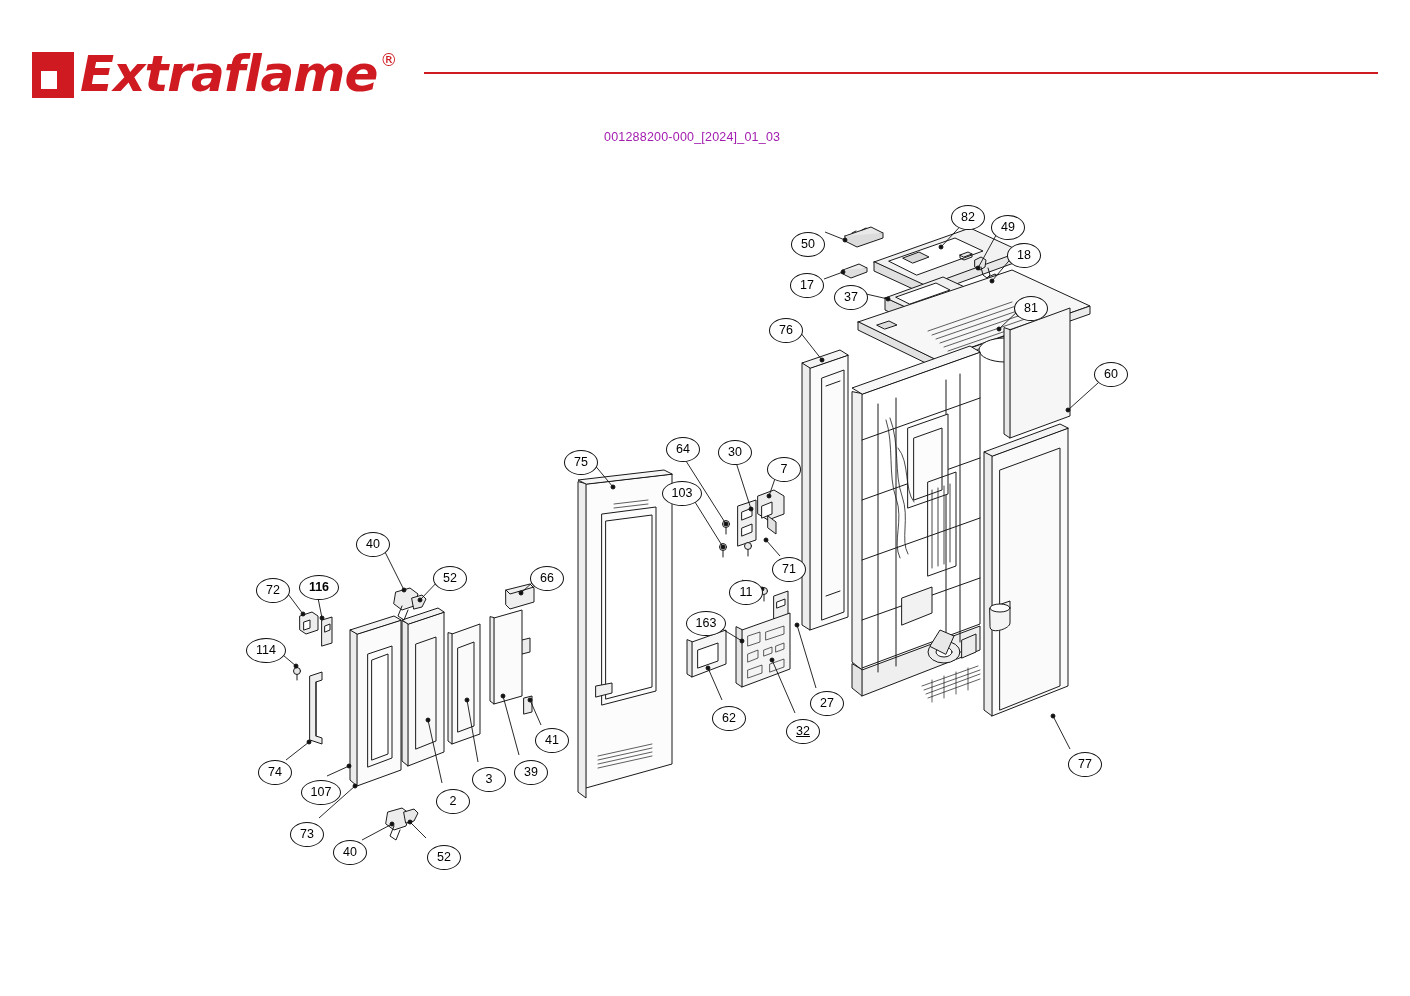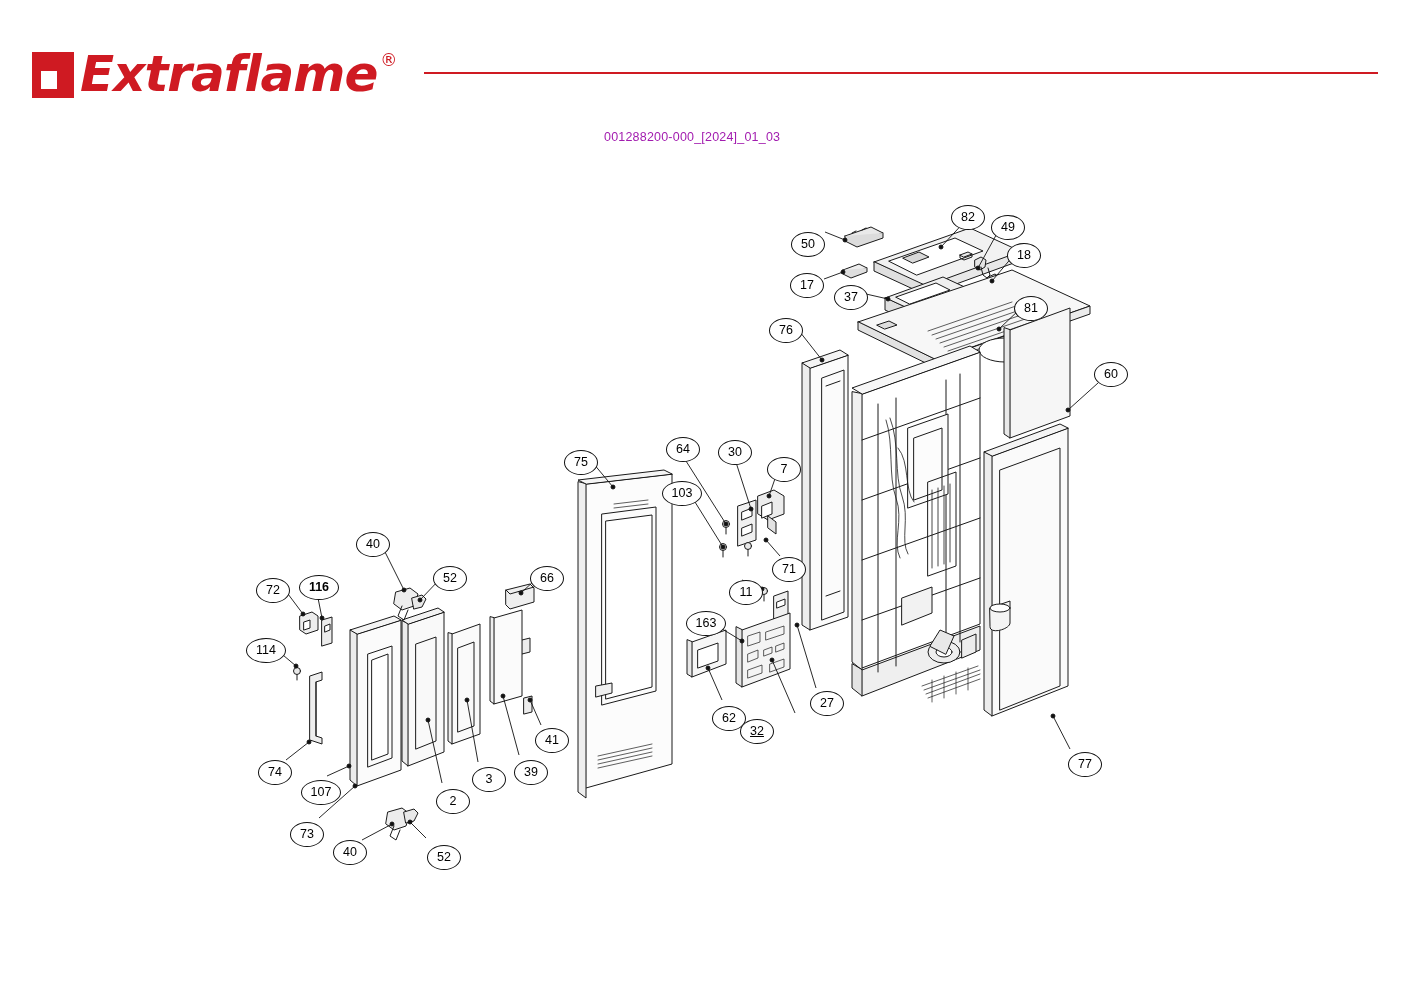--- a/index.html
+++ b/index.html
@@ -500,21 +500,21 @@
       <div class="balloon" style="left: 564px; top: 450px;">75</div>
       <div class="balloon" style="left: 666px; top: 437px;">64</div>
       <div class="balloon" style="left: 718px; top: 440px;">30</div>
       <div class="balloon" style="left: 767px; top: 457px;">7</div>
       <div class="balloon wide" style="left: 662px; top: 481px;">103</div>
       <div class="balloon" style="left: 772px; top: 557px;">71</div>
       <div class="balloon" style="left: 729px; top: 580px;">11</div>
       <div class="balloon" style="left: 810px; top: 691px;">27</div>
       <div class="balloon wide" style="left: 686px; top: 611px;">163</div>
       <div class="balloon" style="left: 712px; top: 706px;">62</div>
-      <div class="balloon" style="left: 740px; top: 719px; text-decoration: underline;">32</div>
+      <div class="balloon" style="left: 786px; top: 719px; text-decoration: underline;">32</div>
       <div class="balloon" style="left: 1068px; top: 752px;">77</div>
       <div class="balloon" style="left: 356px; top: 532px;">40</div>
       <div class="balloon" style="left: 433px; top: 566px;">52</div>
       <div class="balloon" style="left: 530px; top: 566px;">66</div>
       <div class="balloon" style="left: 256px; top: 578px;">72</div>
       <div class="balloon wide" style="left: 299px; top: 575px; font-weight: bold;">116</div>
       <div class="balloon wide" style="left: 246px; top: 638px;">114</div>
       <div class="balloon" style="left: 535px; top: 728px;">41</div>
       <div class="balloon" style="left: 514px; top: 760px;">39</div>
       <div class="balloon" style="left: 472px; top: 767px;">3</div>

